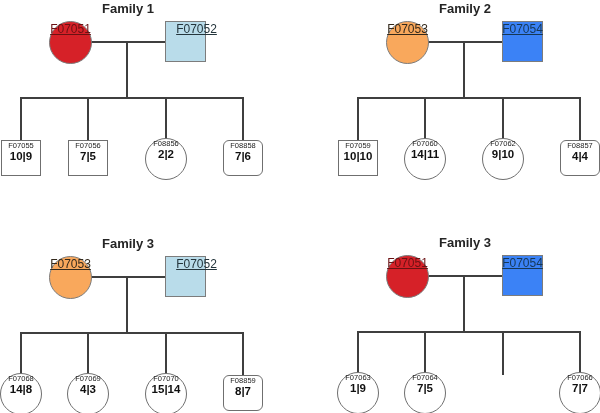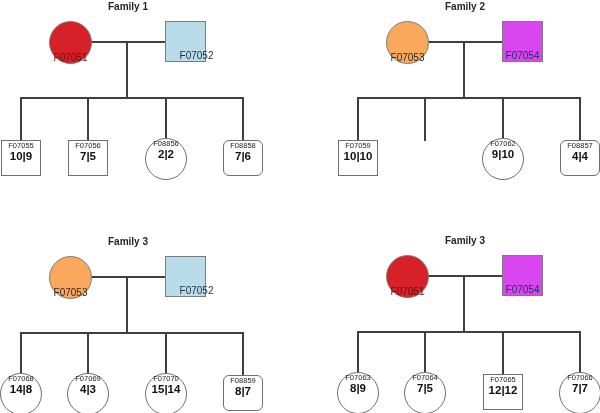--- a/index.html
+++ b/index.html
@@ -4,37 +4,37 @@
 <style>
   html,body{margin:0;padding:0;background:#ffffff;}
   body{font-family:"Liberation Sans",sans-serif;}
   .canvas{position:relative;width:600px;height:413px;background:#ffffff;overflow:hidden;}
   .family{position:absolute;width:266px;height:206px;}
   .pos-f1{left:0;top:0;}
   .pos-f2{left:337px;top:0;}
   .pos-f3{left:0;top:235px;}
   .pos-f4{left:337px;top:234px;}
   .fam-title{position:absolute;left:0;top:1px;width:256px;text-align:center;
-             font-size:10px;font-weight:bold;color:#252525;}
+             font-size:13px;font-weight:bold;color:#252525;}
   
   .line{position:absolute;background:#3f3f3f;}
   .couple{left:70px;top:41px;width:96px;height:2px;}
   .descent{left:126px;top:41px;width:2px;height:57px;}
   .sibship{left:20px;top:97px;width:224px;height:2px;}
   .cdrop{top:97px;width:2px;height:44px;transform:translateX(-50%);}
   .cx1{left:21px;}.cx2{left:88px;}.cx3{left:166px;}.cx4{left:243px;border-radius:6px;}
   
-  .parent{box-sizing:border-box;position:absolute;display:flex;align-items:flex-end;
-          justify-content:center;border:1.5px solid #7c7c7c;font-size:10px;}
+  .parent{box-sizing:border-box;position:absolute;display:flex;align-items:flex-start;
+          justify-content:center;border:1.5px solid #7c7c7c;font-size:12px;text-decoration:underline;}
   .mother{left:49px;top:21px;width:43px;height:43px;border-radius:50%;}
   .father{left:165px;top:21px;width:41px;height:41px;}
   .c-red{background:#d62128;color:#6b1113;}
   .c-orange{background:#f9a85c;color:#33291c;}
   .c-lblue{background:#b9dcea;color:#24353c;padding-left:22px;}
-  .c-dblue{background:#d946ef;color:#163755;}
+  .c-dblue{background:#3b82f6;color:#163755;}
   
   .child{box-sizing:border-box;position:absolute;top:140px;transform:translateX(-50%);
          background:#ffffff;border:1.5px solid #6f6f6f;display:flex;flex-direction:column;
          align-items:center;}
   .sq{width:40px;height:36px;}
   .ci{width:42px;height:42px;border-radius:50%;top:138px;}
   .cid{font-size:7.5px;color:#1c1c1c;line-height:1.2;white-space:nowrap;}
   .cval{font-size:11.5px;font-weight:bold;color:#101010;line-height:1.1;white-space:nowrap;}
   .pid{white-space:nowrap;}
 </style>
@@ -88,20 +88,24 @@
     <div class="parent mother c-orange">
       <span class="pid">F07053</span>
     </div>
     <div class="parent father c-dblue">
       <span class="pid">F07054</span>
     </div>
     <div class="child sq cx1">
       <span class="cid">F07059</span>
       <span class="cval">10|10</span>
     </div>
+    <div class="child ci cx2">
+      <span class="cid">F07060</span>
+      <span class="cval">14|11</span>
+    </div>
     <div class="child ci cx3">
       <span class="cid">F07062</span>
       <span class="cval">9|10</span>
     </div>
     <div class="child sq cx4">
       <span class="cid">F08857</span>
       <span class="cval">4|4</span>
     </div>
   </div>
 
@@ -148,29 +152,25 @@
     <div class="line cdrop cx3"></div>
     <div class="line cdrop cx4"></div>
     <div class="parent mother c-red">
       <span class="pid">F07051</span>
     </div>
     <div class="parent father c-dblue">
       <span class="pid">F07054</span>
     </div>
     <div class="child ci cx1">
       <span class="cid">F07063</span>
-      <span class="cval">8|9</span>
+      <span class="cval">1|9</span>
     </div>
     <div class="child ci cx2">
       <span class="cid">F07064</span>
       <span class="cval">7|5</span>
-    </div>
-    <div class="child sq cx3">
-      <span class="cid">F07065</span>
-      <span class="cval">12|12</span>
     </div>
     <div class="child ci cx4">
       <span class="cid">F07066</span>
       <span class="cval">7|7</span>
     </div>
   </div>
 
 </div>
 
 </body></html>

